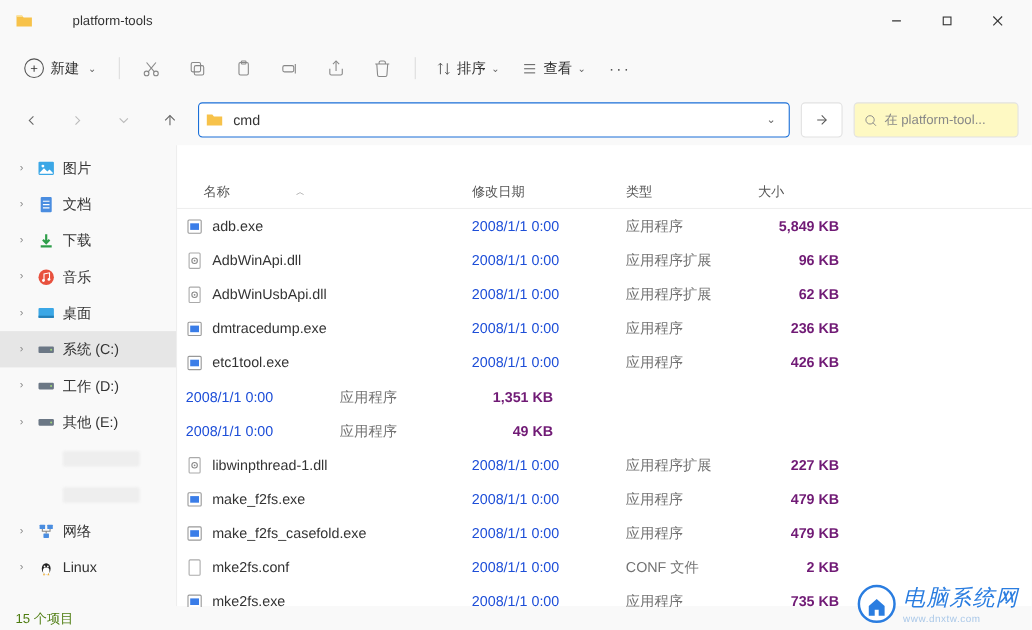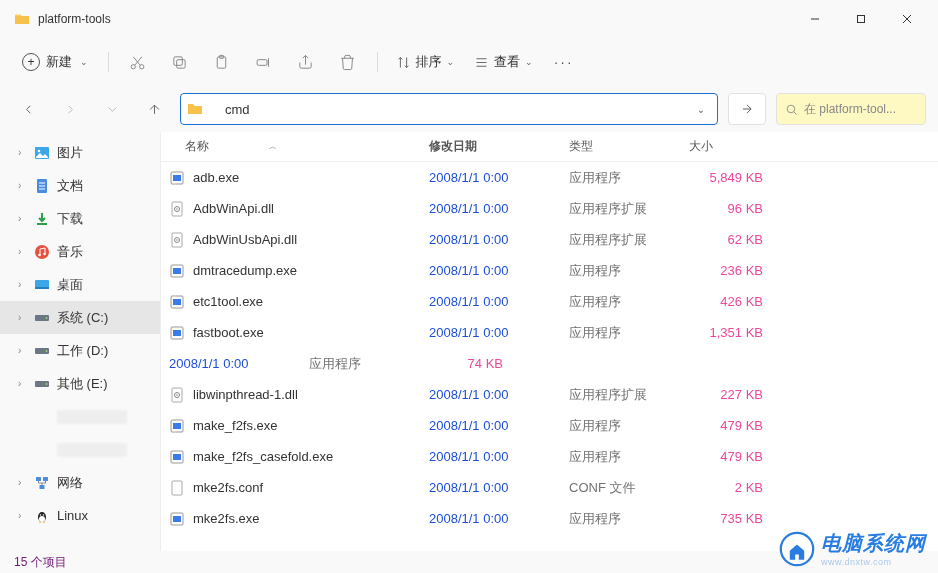--- a/index.html
+++ b/index.html
@@ -1,71 +1,71 @@
 <!DOCTYPE html>
 <html><head>
 <meta charset="utf-8">
 <style>
 * { box-sizing: border-box; margin: 0; padding: 0; font-family: "Segoe UI", "Microsoft YaHei", sans-serif; }
 body { background: #f9f9f9; width: 938px; height: 573px; overflow: hidden; position: relative; }
 .titlebar { display: flex; align-items: center; height: 38px; padding: 0 8px; }
 .titlebar .foldericon { width: 16px; height: 16px; margin-left: 6px; margin-right: 8px; }
-.titlebar .title { font-size: 12px; color: #333; flex: 1; }
+.titlebar .title { font-size: 12px; color: #333; flex: 1; margin-left: 28px; }
 .titlebar .winbtns { display: flex; }
 .titlebar .winbtn { width: 46px; height: 32px; display: flex; align-items: center; justify-content: center; color: #333; font-size: 10px; }
 .titlebar .winbtn svg { stroke: #333; }
 .toolbar { display: flex; align-items: center; height: 48px; padding: 0 12px; gap: 4px; }
 .newbtn { display: flex; align-items: center; gap: 6px; padding: 6px 10px; border-radius: 4px; font-size: 13px; color: #333; }
 .newbtn .plus { width: 18px; height: 18px; border: 1.3px solid #555; border-radius: 50%; display: flex; align-items: center; justify-content: center; font-size: 12px; }
 .newbtn .chev { font-size: 9px; color: #666; margin-left: 2px; }
 .sep { width: 1px; height: 20px; background: #ddd; margin: 0 6px; }
 .tbtn { width: 38px; height: 36px; display: flex; align-items: center; justify-content: center; color: #888; }
 .tbtn svg { width: 17px; height: 17px; stroke: #888; fill: none; stroke-width: 1.4; }
 .sortbtn, .viewbtn { display: flex; align-items: center; gap: 5px; padding: 6px 8px; font-size: 13px; color: #333; }
 .sortbtn svg, .viewbtn svg { width: 15px; height: 15px; stroke: #555; fill: none; stroke-width: 1.4; }
 .more { width: 38px; height: 36px; display: flex; align-items: center; justify-content: center; color: #555; font-size: 14px; letter-spacing: 2px; }
 .navrow { display: flex; align-items: center; height: 46px; padding: 0 12px; gap: 10px; }
 .navbtn { width: 32px; height: 32px; display: flex; align-items: center; justify-content: center; color: #666; }
 .navbtn svg { width: 15px; height: 15px; stroke: #666; fill: none; stroke-width: 1.6; }
 .navbtn.disabled svg { stroke: #bbb; }
-.addrbar { flex: 1; display: flex; align-items: center; height: 32px; border: 1.5px solid #1a6fd8; border-radius: 4px; background: #fff; padding: 0 6px; gap: 22px; }
+.addrbar { flex: 1; display: flex; align-items: center; height: 32px; border: 1.5px solid #1a6fd8; border-radius: 4px; background: #fff; padding: 0 6px; gap: 9px; }
 .addrbar .ficon { width: 16px; height: 16px; }
 .addrbar input { border: none; outline: none; flex: 1; font-size: 13px; color: #333; background: transparent; }
 .addrbar .ddbtn { width: 20px; display: flex; align-items: center; justify-content: center; color: #666; font-size: 10px; }
 .gobtn { width: 38px; height: 32px; display: flex; align-items: center; justify-content: center; border: 1px solid #e2e2e2; border-radius: 4px; background: #fff; }
 .gobtn svg { width: 14px; height: 14px; stroke: #555; fill: none; stroke-width: 1.6; }
 .searchbox { width: 150px; height: 32px; border: 1px solid #e2e2e2; border-radius: 4px; background: #fef9c3; display: flex; align-items: center; padding: 0 8px; gap: 6px; color: #888; font-size: 12px; overflow: hidden; white-space: nowrap; }
 .searchbox svg { width: 13px; height: 13px; stroke: #888; fill: none; stroke-width: 1.6; flex-shrink: 0; }
 .main { display: flex; height: calc(573px - 38px - 48px - 46px - 22px); }
 .sidebar { width: 160px; overflow-y: auto; padding: 4px 0; }
 .sitem { display: flex; align-items: center; height: 33px; padding: 0 6px 0 18px; gap: 7px; font-size: 13px; color: #333; }
 .sitem.sel { background: #e6e6e6; }
 .sitem .chev { width: 9px; font-size: 10px; color: #888; }
 .sitem .sicon { width: 16px; height: 16px; display: flex; align-items: center; justify-content: center; }
 .content { flex: 1; background: #fff; border-left: 1px solid #eee; display: flex; flex-direction: column; }
-.headers { display: flex; height: 30px; align-items: center; border-bottom: 1px solid #eee; font-size: 12px; color: #555; }
+.headers { display: flex; height: 30px; align-items: center; border-bottom: 1px solid #eee; font-size: 12px; color: #555; margin-top: 28px; }
 .hcol { padding: 0 8px; }
 .col-name { width: 260px; padding-left: 24px; display: flex; align-items: center; gap: 60px; }
 .col-name .sortarr { font-size: 8px; color: #888; }
-.col-date { width: 140px; font-weight: bold; }
+.col-date { width: 140px; }
 .col-type { width: 120px; }
 .col-size { width: 90px; text-align: left; }
 .filelist { flex: 1; overflow-y: auto; }
 .frow { display: flex; height: 31px; align-items: center; font-size: 13px; color: #333; }
 .frow .fcell { padding: 0 8px; }
 .fname { width: 260px; display: flex; align-items: center; gap: 8px; padding-left: 18px; }
 .fname .ficon2 { width: 16px; height: 16px; display: flex; align-items: center; justify-content: center; }
 .fdate { width: 140px; color: #1d4ed8; }
 .ftype { width: 120px; color: #737373; }
-.fsize { width: 90px; text-align: right; color: #ec4899; }
-.status { height: 22px; display: flex; align-items: center; padding: 0 14px; font-size: 12px; color: #701a75; }
+.fsize { width: 90px; text-align: right; color: #701a75; font-weight: bold; }
+.status { height: 22px; display: flex; align-items: center; padding: 0 14px; font-size: 12px; color: #4d7c0f; }
 .watermark { position: absolute; right: 12px; bottom: 6px; display: flex; align-items: center; gap: 6px; }
 .watermark .wicon { width: 36px; height: 36px; }
 .watermark .wtxt { display: flex; flex-direction: column; }
-.watermark .wmain { font-size: 20px; color: #2a7de0; font-weight: 700; font-style: italic; letter-spacing: 1px; }
+.watermark .wmain { font-size: 20px; color: #2a7de0; font-weight: 400; font-style: italic; letter-spacing: 1px; }
 .watermark .wsub { font-size: 9px; color: #aac8e8; letter-spacing: 0.5px; }
 </style>
 </head>
 <body>
 
 <div class="titlebar">
   <span class="foldericon">
     <svg viewBox="0 0 16 16">
         <path fill="#f7c24a" d="M1 3h5l1.5 2H15v8H1z"></path>
         <path fill="#fde9a8" d="M1 3h5l1 1.3H1z"></path>
@@ -403,37 +403,28 @@
                 <rect x="4" y="5" width="8" height="6" fill="#3a7de8"></rect>
               </svg>
             </span>
             <span>etc1tool.exe</span>
           </div>
     <div class="fcell fdate">2008/1/1 0:00</div>
     <div class="fcell ftype">应用程序</div>
     <div class="fcell fsize">426 KB</div>
         </div>
         <div class="frow">
-    <div class="fcell fname">
-            <span class="ficon2">
-              <svg viewBox="0 0 16 16">
-                <rect x="2" y="2" width="12" height="12" rx="1" fill="#fff" stroke="#999"></rect>
-                <rect x="4" y="5" width="8" height="6" fill="#3a7de8"></rect>
-              </svg>
-            </span>
-            <span>fastboot.exe</span>
-          </div>
     <div class="fcell fdate">2008/1/1 0:00</div>
     <div class="fcell ftype">应用程序</div>
     <div class="fcell fsize">1,351 KB</div>
         </div>
         <div class="frow">
     <div class="fcell fdate">2008/1/1 0:00</div>
     <div class="fcell ftype">应用程序</div>
-    <div class="fcell fsize">74 KB</div>
+    <div class="fcell fsize">49 KB</div>
         </div>
         <div class="frow">
     <div class="fcell fname">
             <span class="ficon2">
               <svg viewBox="0 0 16 16">
                 <rect x="3" y="1" width="10" height="14" rx="1" fill="#fff" stroke="#aaa"></rect>
                 <circle cx="8" cy="8" r="2.5" fill="none" stroke="#888"></circle>
                 <circle cx="8" cy="8" r="0.8" fill="#888"></circle>
               </svg>
             </span>

